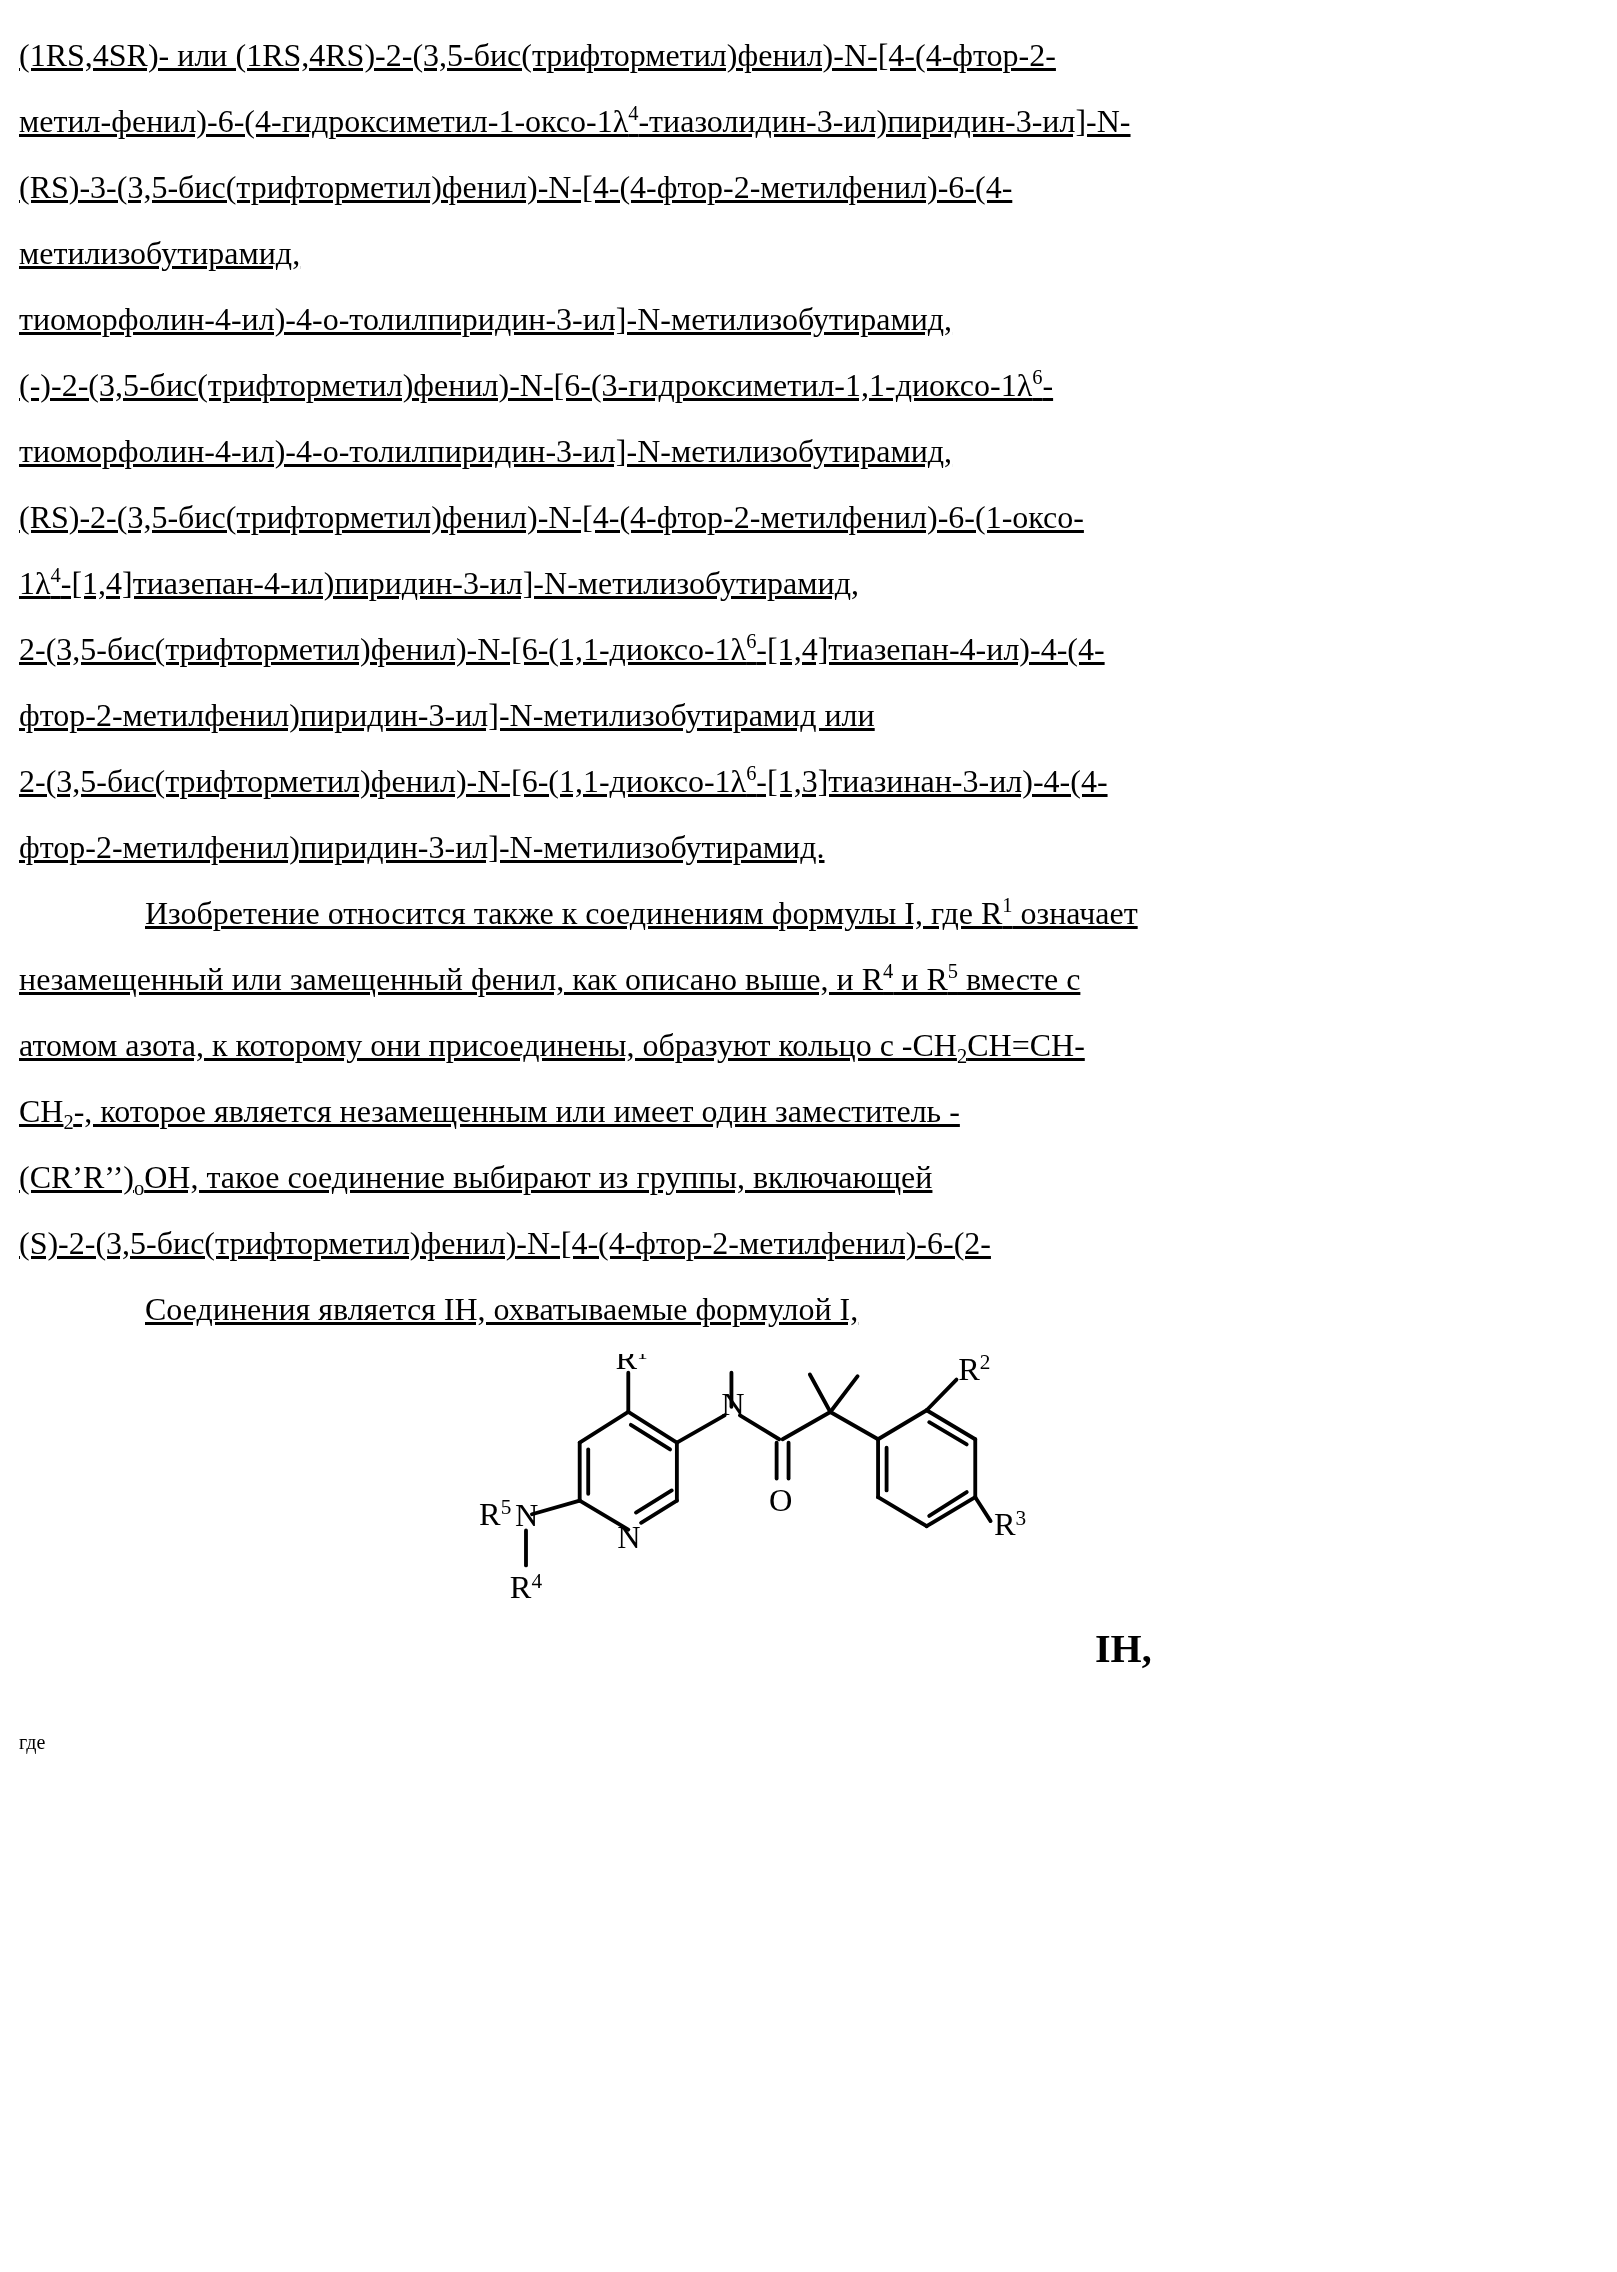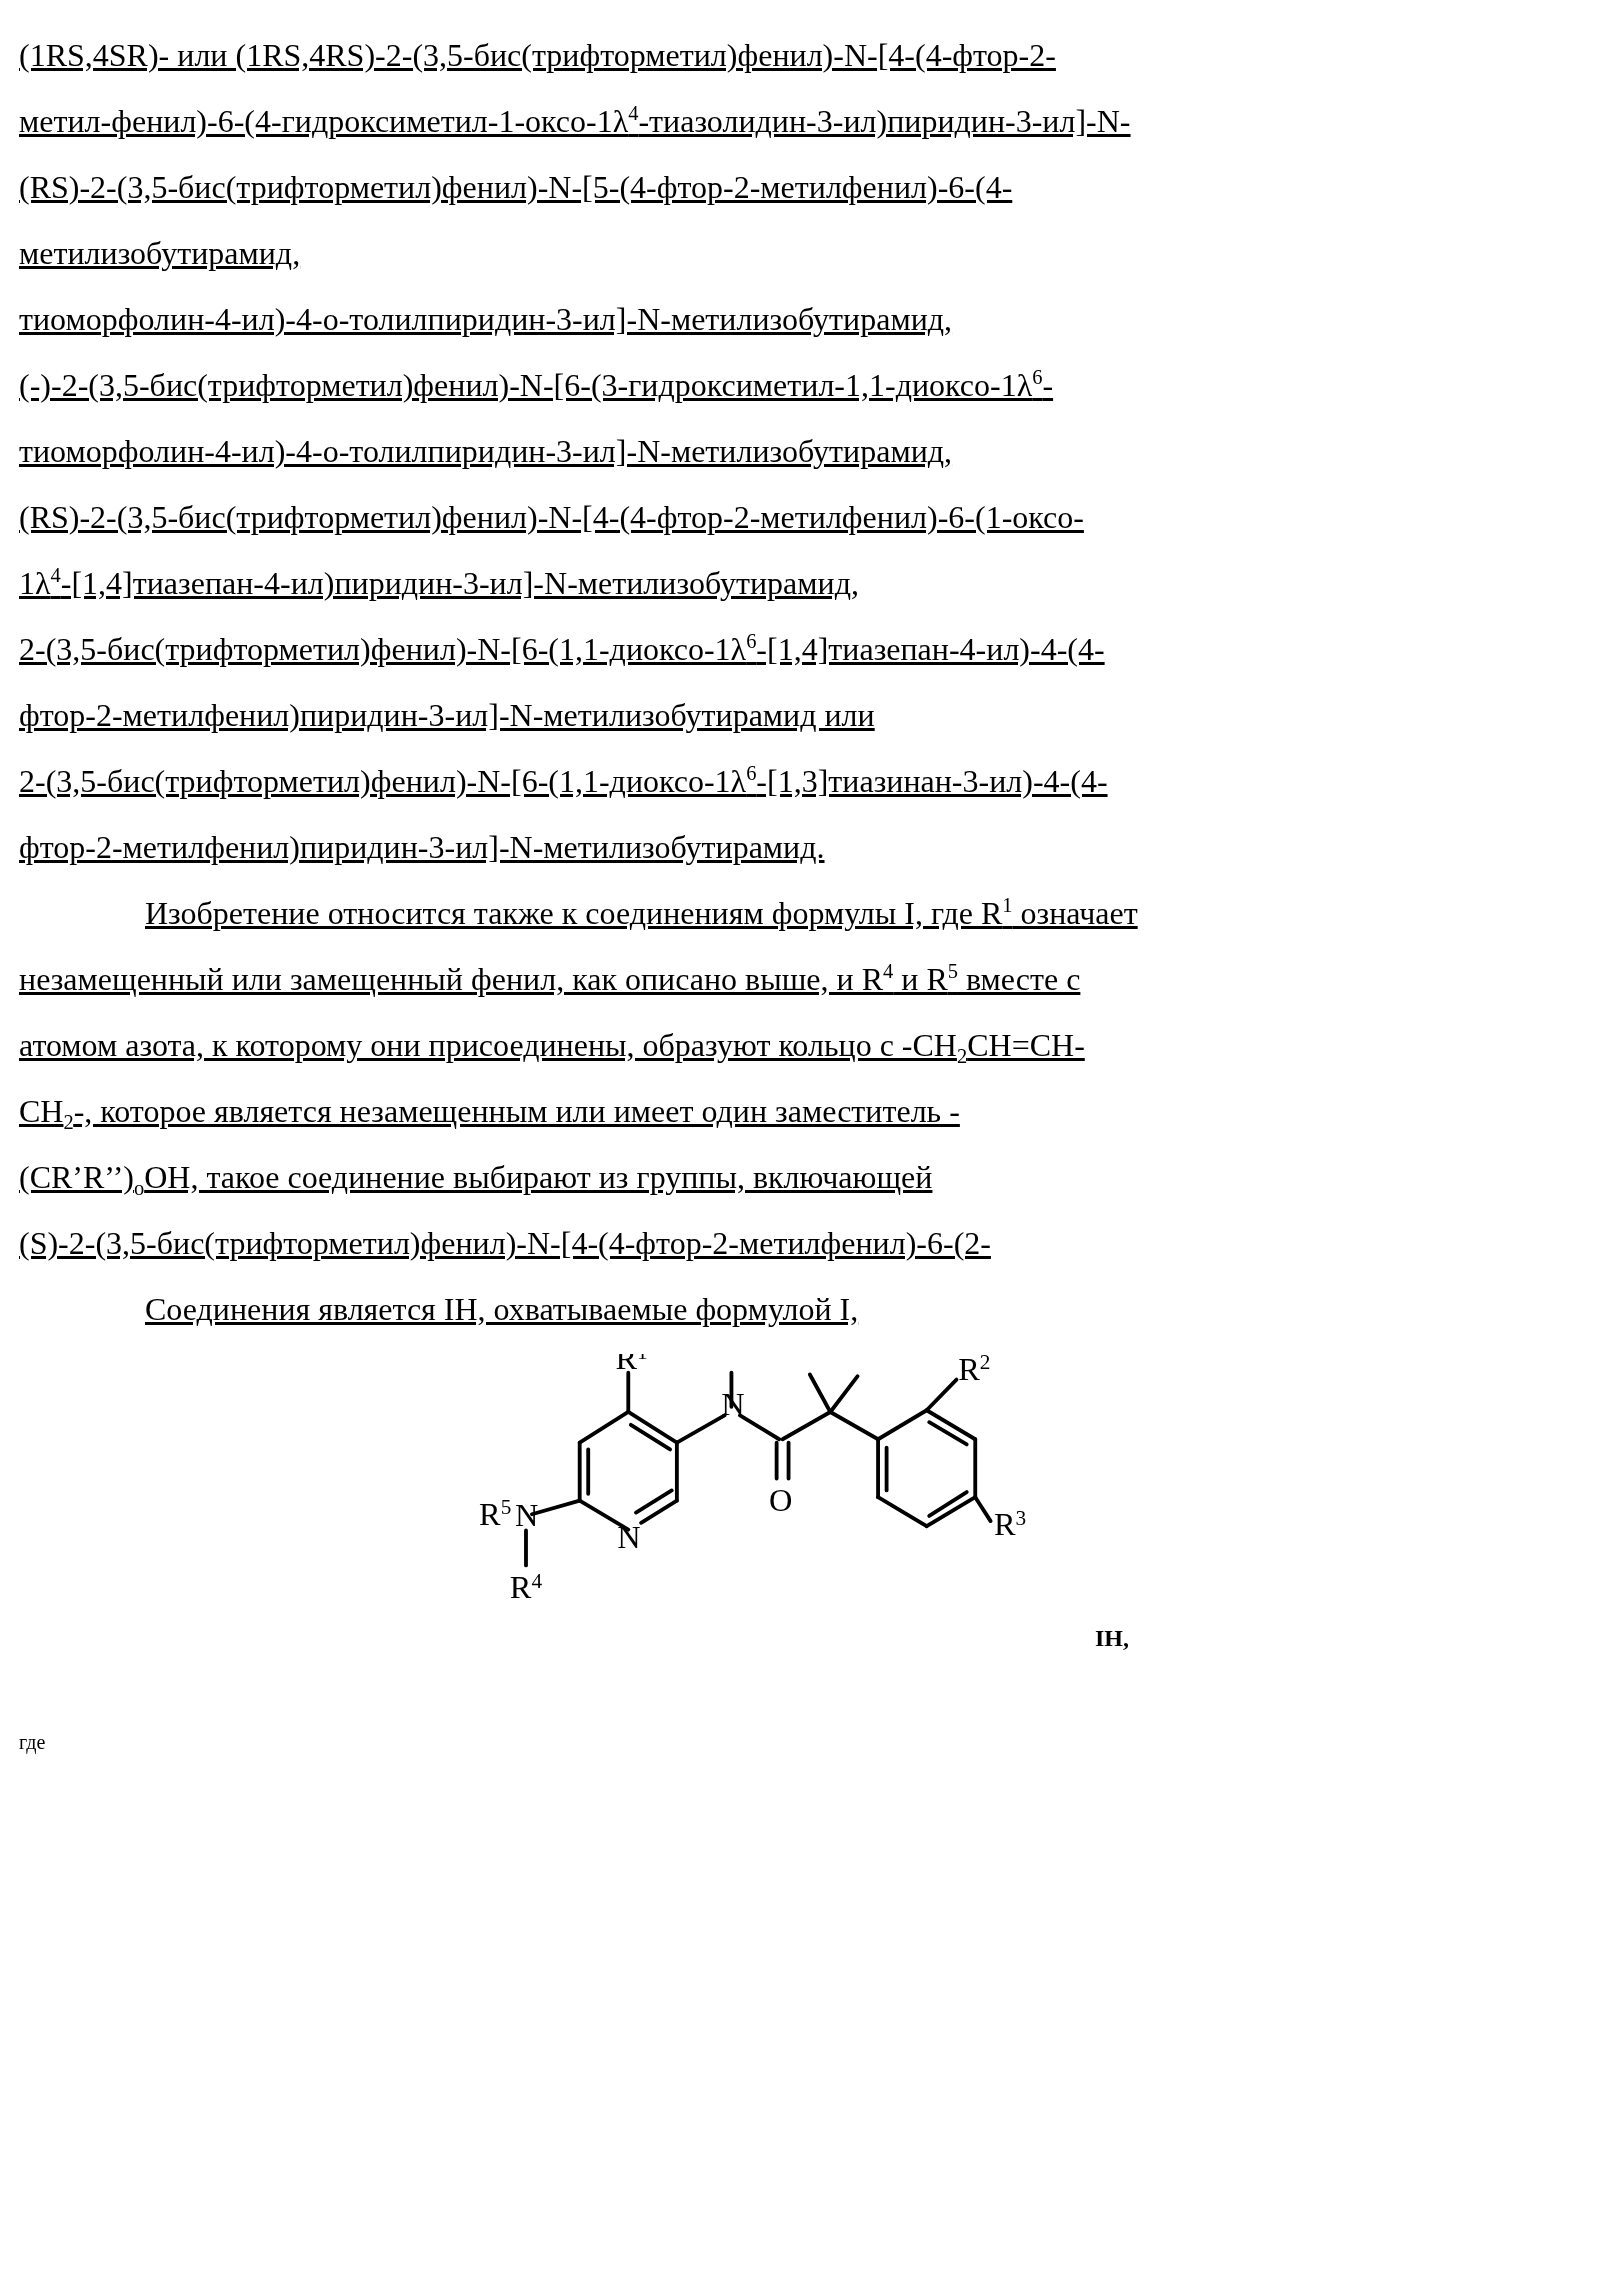--- a/index.html
+++ b/index.html
@@ -52,21 +52,21 @@
   }
   .structure-svg {
     position: absolute;
     left: 460px;
     top: 0;
   }
   .formula-label {
     position: absolute;
     left: 1076px;
     top: 271px;
-    font-size: 24px;
+    font-size: 40px;
     font-weight: bold;
   }
   .tail {
     font-size: 20px;
     line-height: 55px;
     margin-top: 3.4px;
   }
 </style>
 </head>
 <body>
@@ -76,21 +76,21 @@
   <div class="body-text">
 
     <p class="para">
       <span>(1RS,4SR)- или (1RS,4RS)-2-(3,5-бис(трифторметил)фенил)-N-[4-(4-фтор-2-</span>
     </p>
     <p class="para">
       метил-фенил)-6-(4-гидроксиметил-1-оксо-1λ<sup>4</sup>-тиазолидин-3-ил)пиридин-3-ил]-N-
     </p>
 
     <p class="para">
-      <span>(RS)-2-(3,5-бис(трифторметил)фенил)-N-[5-(4-фтор-2-метилфенил)-6-(4-</span>
+      <span>(RS)-3-(3,5-бис(трифторметил)фенил)-N-[4-(4-фтор-2-метилфенил)-6-(4-</span>
     </p>
     <p class="para">
       <span>метилизобутирамид,</span>
     </p>
 
     <p class="para">
       <span>тиоморфолин-4-ил)-4-о-толилпиридин-3-ил]-N-метилизобутирамид,</span>
     </p>
 
     <p class="para">

